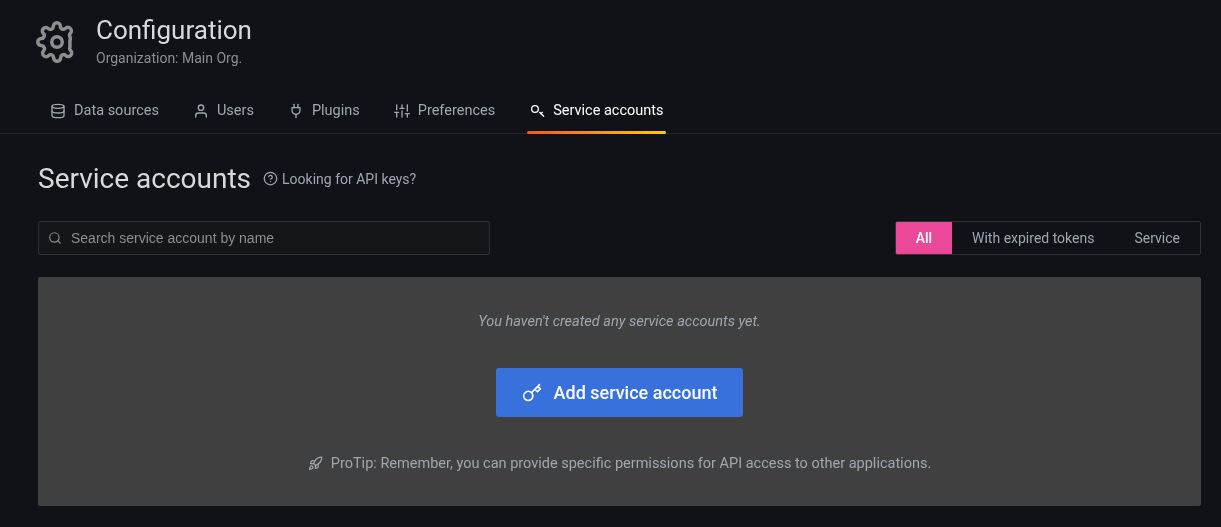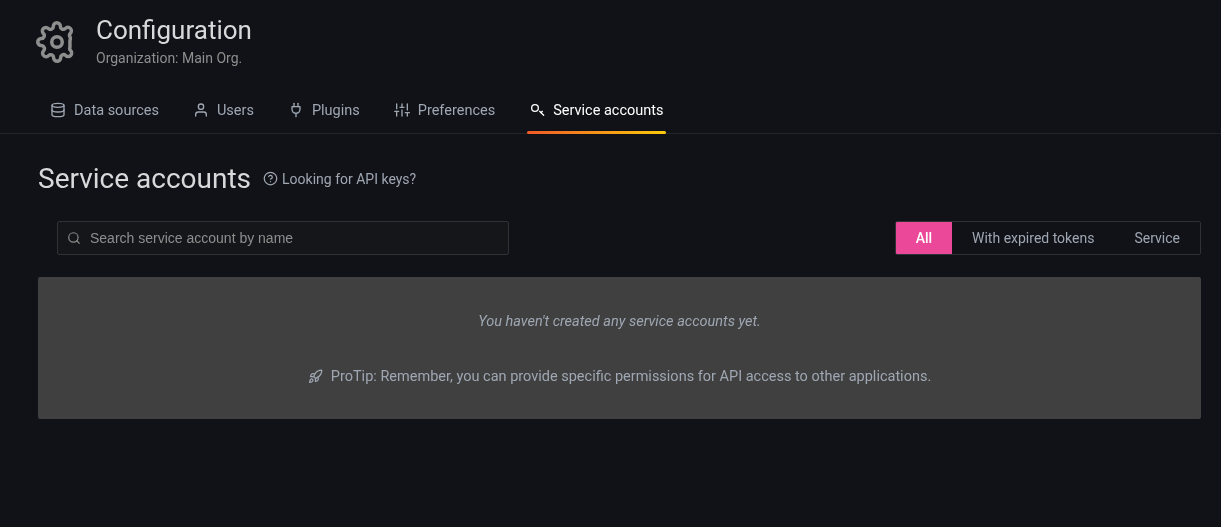--- a/index.html
+++ b/index.html
@@ -39,21 +39,21 @@
   .tab-bar {
     display: flex;
     align-items: center;
     gap: 30px;
     padding: 0 0 0 48px;
     margin-top: 26px;
     border-bottom: 1px solid rgba(255,255,255,0.08);
   }
   .tab {
     display: flex;
-    align-items: flex-start;
+    align-items: flex-end;
     gap: 8px;
     padding: 10px 2px 14px 2px;
     color: #9fa7b3;
     font-size: 14.5px;
     cursor: pointer;
     position: relative;
   }
   .tab.active {
     color: #ffffff;
   }
@@ -91,21 +91,20 @@
     gap: 4px;
     color: #9fa7b3;
     font-size: 14px;
   }
   .hint-link .q-icon { width: 15px; height: 15px; }
   .controls-row {
     display: flex;
     align-items: center;
     justify-content: space-between;
     margin-bottom: 22px;
-    margin-left: 19px;
   }
   .search-wrap {
     position: relative;
     width: 452px;
     height: 34px;
   }
   .search-wrap .search-icon {
     position: absolute;
     left: 10px;
     top: 50%;
@@ -287,20 +286,28 @@
       </div>
       <div class="filter-group">
         <button class="filter-btn active">All</button>
         <button class="filter-btn">With expired tokens</button>
         <button class="filter-btn">Service</button>
       </div>
     </div>
 
     <div class="empty-panel">
       <div class="empty-msg">You haven't created any service accounts yet.</div>
+      <button class="primary-btn">
+        <span class="key-icon">
+          <svg viewBox="0 0 24 24" fill="none" stroke="currentColor" stroke-width="2" stroke-linecap="round" stroke-linejoin="round">
+              <path d="M21 2l-2 2m-7.61 7.61a5.5 5.5 0 1 1-7.778 7.778 5.5 5.5 0 0 1 7.777-7.777zm0 0L15.5 7.5m0 0l3 3L22 7l-3-3m-3.5 3.5L19 4"></path>
+            </svg>
+        </span>
+        <span>Add service account</span>
+      </button>
       <div class="protip-row">
         <span class="rocket-icon">
           <svg viewBox="0 0 24 24" fill="none" stroke="currentColor" stroke-width="2" stroke-linecap="round" stroke-linejoin="round">
               <path d="M4.5 16.5c-1.5 1.26-2 5-2 5s3.74-.5 5-2c.71-.84.7-2.13-.09-2.91a2.18 2.18 0 0 0-2.91-.09z"></path>
               <path d="M12 15l-3-3a22 22 0 0 1 2-3.95A12.88 12.88 0 0 1 22 2c0 2.72-.78 7.5-6 11a22.35 22.35 0 0 1-4 2z"></path>
               <path d="M9 12H4s.55-3.03 2-4c1.62-1.08 5 0 5 0"></path>
               <path d="M12 15v5s3.03-.55 4-2c1.08-1.62 0-5 0-5"></path>
             </svg>
         </span>
         <span>ProTip: Remember, you can provide specific permissions for API access to other applications.</span>

